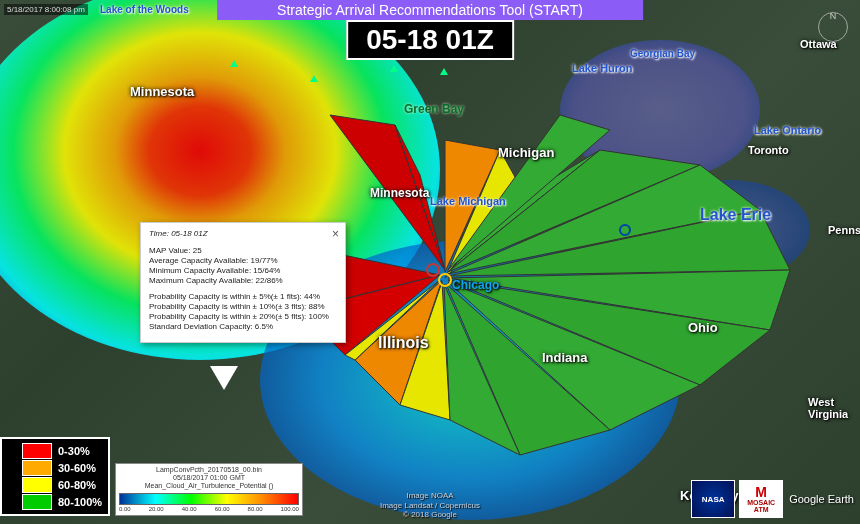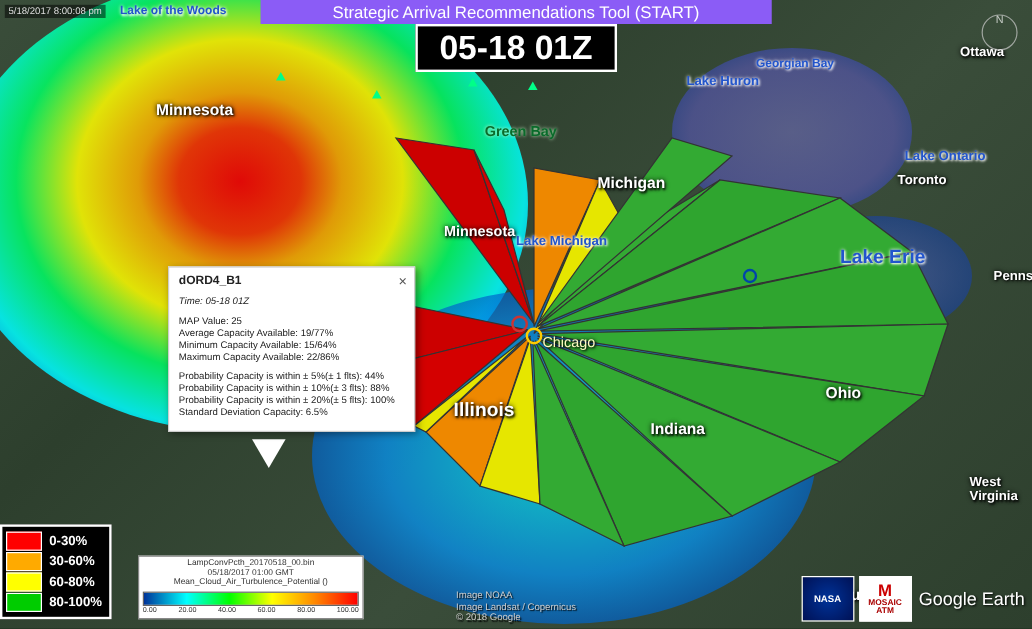--- a/index.html
+++ b/index.html
@@ -20,36 +20,36 @@
 #time-box{position:absolute;top:20px;left:50%;transform:translateX(-50%);background:#000;border:2px solid #fff;color:#fff;font-size:28px;font-weight:bold;padding:2px 18px;z-index:50}
 
 #tooltip{position:absolute;left:140px;top:222px;width:188px;background:#fff;border:1px solid #ccc;padding:6px 8px 10px;font-size:8px;color:#222;z-index:60;box-shadow:2px 2px 6px rgba(0,0,0,.4)}
 #tooltip .tt-close{position:absolute;right:6px;top:4px;font-size:12px;color:#555;cursor:pointer}
 #tooltip h4{margin:0 0 6px;font-size:10px;font-weight:bold}
 #tooltip .tt-time{font-style:italic;margin-bottom:2px}
 #tooltip p{margin:0 0 1px}
 #tooltip .tt-gap{height:6px}
 .tail{position:absolute;left:210px;top:366px;width:0;height:0;border-left:14px solid transparent;border-right:14px solid transparent;border-top:24px solid #fff;z-index:59}
 
-#legend{position:absolute;left:0;bottom:8px;background:#000;border:2px solid #fff;padding:3px 6px 3px 3px;z-index:55}
+#legend{position:absolute;left:0;bottom:8px;background:#000;border:2px solid #fff;padding:3px 6px 3px 20px;z-index:55}
 #legend .row{display:flex;align-items:center;margin:1px 0}
 #legend .sw{width:28px;height:14px;border:1px solid #fff;margin-right:6px}
 #legend .lbl{color:#fff;font-size:11px;font-weight:bold}
 
 #scale-legend{position:absolute;left:115px;bottom:8px;width:180px;background:#fff;border:1px solid #888;padding:2px 3px;font-size:7px;color:#333;z-index:55;text-align:center;line-height:1.2}
 #scale-bar{height:10px;margin-top:2px;background:linear-gradient(90deg,#003399 0%,#00ffff 20%,#00ff00 40%,#ffff00 60%,#ff8800 80%,#ff0000 100%);border:1px solid #666}
 #scale-ticks{display:flex;justify-content:space-between;font-size:6px;margin-top:1px}
 
 #logos{position:absolute;right:6px;bottom:6px;display:flex;align-items:flex-end;gap:4px;z-index:55}
 .logo{width:42px;height:36px;border:1px solid #fff;display:flex;align-items:center;justify-content:center;font-size:8px;font-weight:bold;color:#fff}
 #nasa{background:radial-gradient(circle,#003399 0%,#001155 100%)}
 #mosaic{background:#fff;color:#aa0000;flex-direction:column;font-size:7px;line-height:1}
-#ge-logo{color:#fff;font-size:15px;text-shadow:1px 1px 2px #000;margin-left:2px;align-self:center}
+#ge-logo{color:#fff;font-size:11px;text-shadow:1px 1px 2px #000;margin-left:2px;align-self:center}
 
-#attrib{position:absolute;left:50%;bottom:4px;transform:translateX(-50%);color:#ccc;font-size:8px;z-index:40;text-shadow:1px 1px 1px #000;line-height:1.2}
+#attrib{position:absolute;left:50%;bottom:4px;transform:translateX(-50%);color:#ccc;font-size:8px;text-align:center;z-index:40;text-shadow:1px 1px 1px #000;line-height:1.2}
 
 #ts-tl{position:absolute;left:4px;top:4px;color:#ddd;font-size:8px;background:rgba(0,0,0,.5);padding:1px 3px;z-index:50}
 
 #compass{position:absolute;right:12px;top:12px;width:28px;height:28px;border:1px solid #ccc;border-radius:50%;z-index:50;opacity:.7}
 #compass::after{content:"N";position:absolute;left:50%;top:-2px;transform:translateX(-50%);color:#fff;font-size:9px}
 
 .marker{position:absolute;width:10px;height:10px;border:2px solid;border-radius:50%;z-index:45;transform:translate(-50%,-50%)}
 .green-tri{position:absolute;width:0;height:0;border-left:4px solid transparent;border-right:4px solid transparent;border-bottom:7px solid #00ff88;z-index:44}
 </style>
 </head>
@@ -108,32 +108,31 @@
 <div class="map-label" style="left:680px;top:488px">Kentucky</div>
 <div class="map-label" style="left:808px;top:396px;font-size:11px">West Virginia</div>
 <div class="map-label" style="left:828px;top:224px;font-size:11px">Penns</div>
 <div class="map-label water-label" style="left:100px;top:4px;font-size:10px">Lake of the Woods</div>
 <div class="map-label water-label" style="left:430px;top:195px;font-size:11px">Lake Michigan</div>
 <div class="map-label water-label" style="left:572px;top:62px;font-size:11px">Lake Huron</div>
 <div class="map-label water-label" style="left:700px;top:206px;font-size:16px">Lake Erie</div>
 <div class="map-label water-label" style="left:754px;top:124px;font-size:11px">Lake Ontario</div>
 <div class="map-label water-label" style="left:630px;top:48px;font-size:10px">Georgian Bay</div>
 <div class="map-label" style="left:404px;top:102px;color:#0a6b2b;font-weight:bold;font-size:12px;text-shadow:0 0 3px #ccffcc">Green Bay</div>
-<div class="map-label" style="left:452px;top:278px;color:#fef9c3;font-weight:normal;font-size:12px">Chicago</div>
+<div class="map-label" style="left:452px;top:278px;color:#0ea5e9;font-weight:bold;font-size:12px">Chicago</div>
 <div class="map-label" style="left:748px;top:144px;font-size:11px">Toronto</div>
 <div class="map-label" style="left:800px;top:38px;font-size:11px">Ottawa</div>
 
 <div id="ts-tl">5/18/2017  8:00:08 pm</div>
 <div id="title-bar">Strategic Arrival Recommendations Tool (START)</div>
 <div id="time-box">05-18 01Z</div>
 <div id="compass"></div>
 
 <div id="tooltip">
   <span class="tt-close">×</span>
-  <h4>dORD4_B1</h4>
   <p class="tt-time">Time: 05-18 01Z</p>
   <div class="tt-gap"></div>
   <p>MAP Value: 25</p>
   <p>Average Capacity Available: 19/77%</p>
   <p>Minimum Capacity Available: 15/64%</p>
   <p>Maximum Capacity Available: 22/86%</p>
   <div class="tt-gap"></div>
   <p>Probability Capacity is within ± 5%(± 1 flts): 44%</p>
   <p>Probability Capacity is within ± 10%(± 3 flts): 88%</p>
   <p>Probability Capacity is within ± 20%(± 5 flts): 100%</p>

